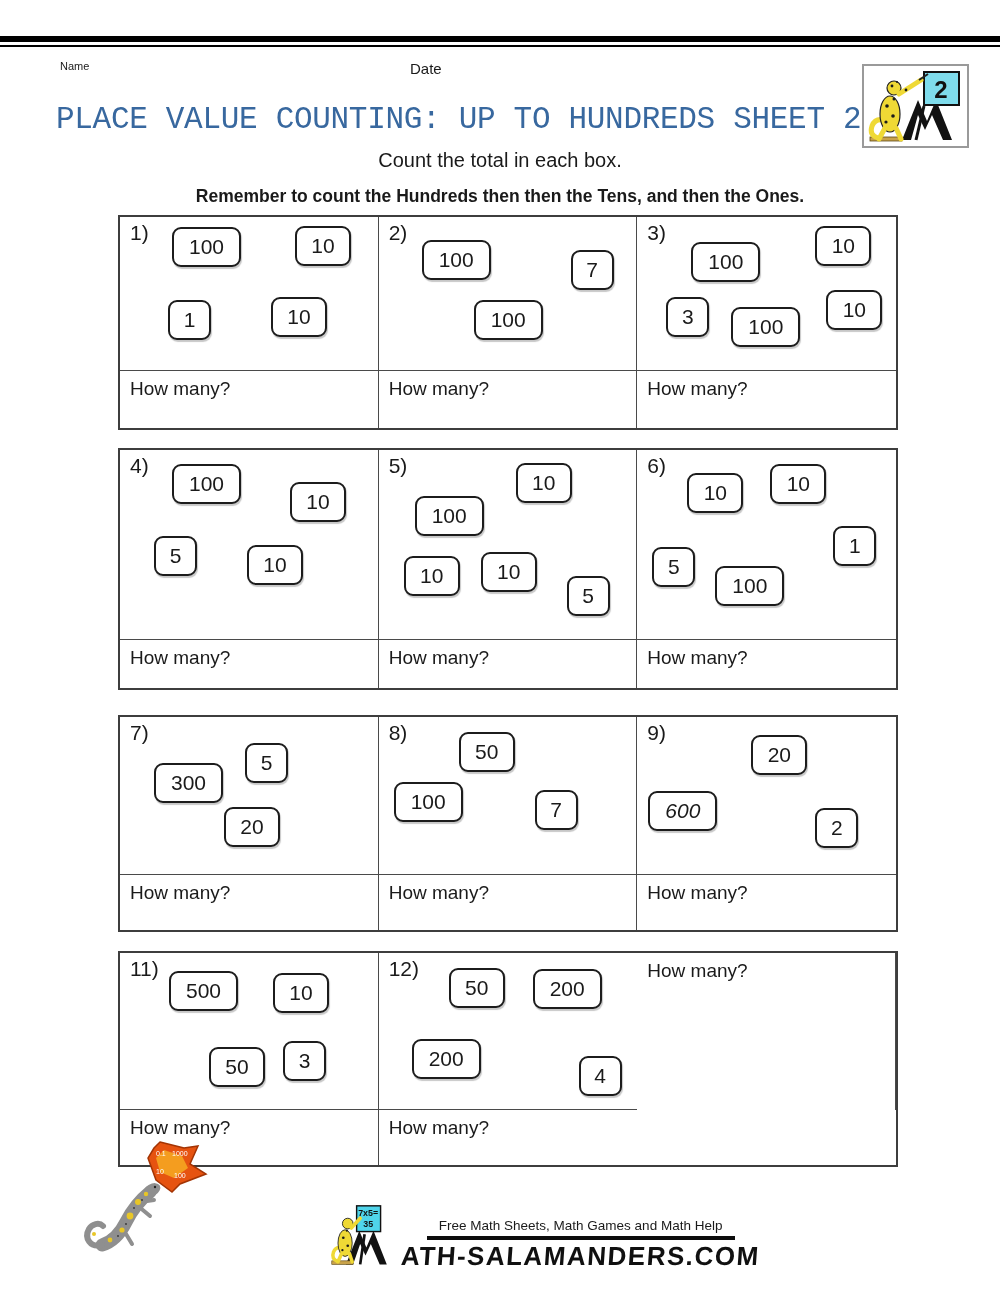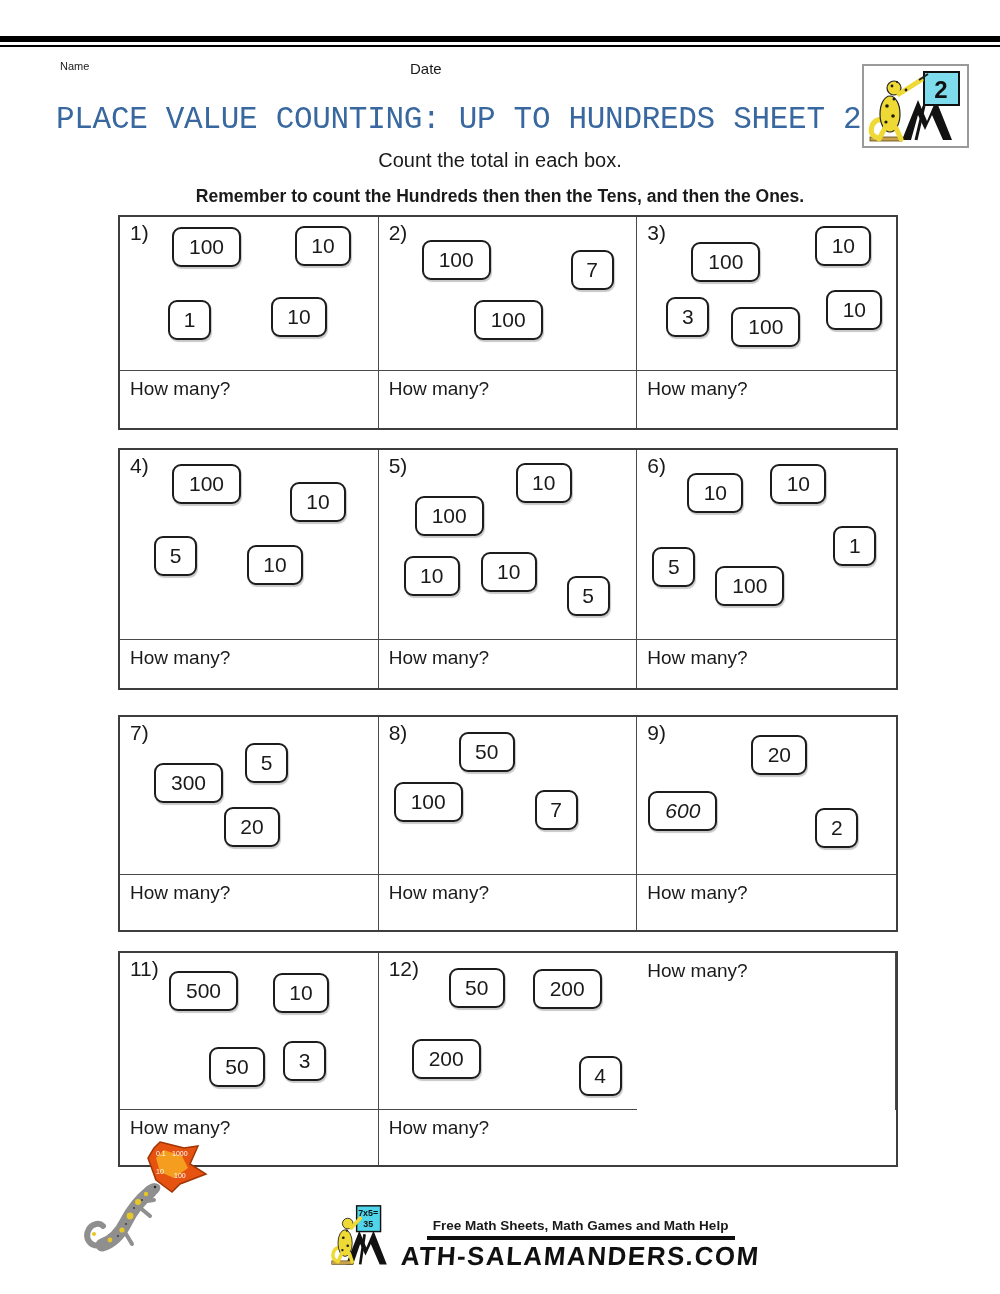--- a/index.html
+++ b/index.html
@@ -24,21 +24,21 @@
   .cellmain.sep,.cellfoot.sep{border-right:1.5px solid #4a4a4a}
   .cellfoot{font-size:19px;padding:7px 0 0 10px;box-sizing:border-box}
   .plabel{position:absolute;top:4px;left:10px;font-size:21px}
 
   .card{position:absolute;height:40px;border:2px solid #1c1c1c;border-radius:9px;background:#fff;display:flex;align-items:center;justify-content:center;font-size:21px;box-sizing:border-box;box-shadow:1px 2px 1px rgba(0,0,0,0.22)}
   .w1{width:43px}.w2{width:56px}.w3{width:69px}
 
   
   .footer-logo{position:absolute;left:330px;top:1198px;width:430px;height:74px;display:flex;align-items:flex-end}
   .logo-right{display:flex;flex-direction:column;align-items:center;margin-left:2px}
-  .tagline{font-size:13.5px;font-weight:bold;white-space:nowrap;margin-top:9px}
+  .tagline{font-size:13.5px;font-weight:normal;white-space:nowrap;margin-top:9px}
   .logo-rule{width:308px;height:4px;background:#0d0d0d;margin:3px 0 0}
   .site-text{font-size:26px;font-weight:bold;letter-spacing:1.5px;white-space:nowrap;transform:skewX(-4deg);color:#101010;margin-top:1px}
 
   .lizard{position:absolute;left:76px;top:1140px}
 </style>
 </head>
 <body>
 
 <div class="topbar-thick"></div>
 <div class="topbar-thin"></div>

